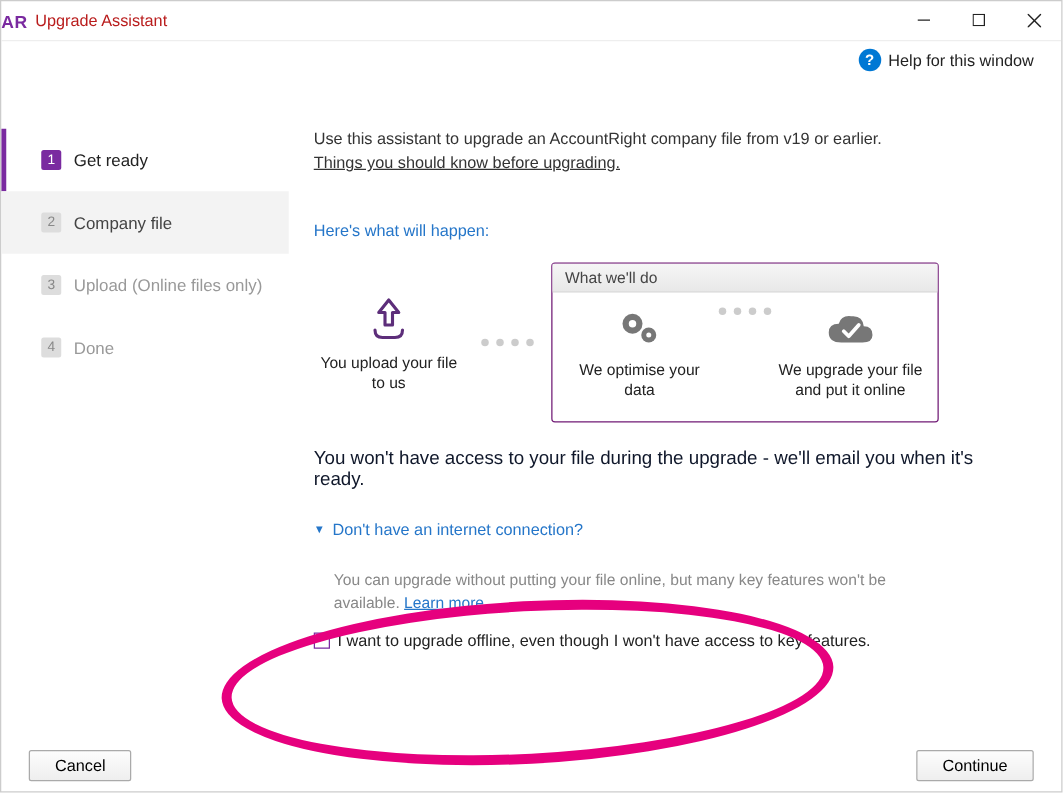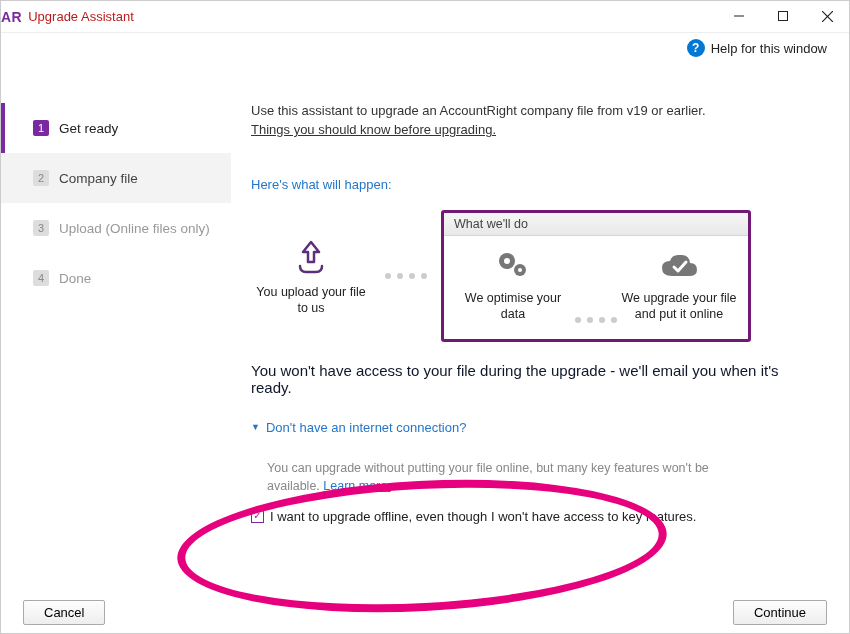--- a/index.html
+++ b/index.html
@@ -30,23 +30,23 @@
   .link.dark { color: #333; }
   .sub-heading { color: #2576c9; font-size: 13px; margin-top: 40px; margin-bottom: 18px; }
 
   .flow { display: flex; align-items: center; gap: 14px; }
   .flow-step1 { width: 120px; text-align: center; }
   .flow-step1 .icon-wrap { display:flex; justify-content:center; margin-bottom:6px; }
   .flow-caption { font-size: 12.5px; color: #222; line-height: 1.3; }
   .dots { display: flex; gap: 6px; align-items: center; }
   .dots span { width: 6px; height: 6px; border-radius: 50%; background: #ccc; }
 
-  .flow-box { border: 3px solid #701a75; border-radius: 3px; width: 310px; }
+  .flow-box { border: 1px solid #701a75; border-radius: 3px; width: 310px; }
   .flow-box-hdr { background: linear-gradient(#f6f6f6,#e8e8e8); padding: 4px 10px; font-size: 12.5px; color: #444; border-bottom: 1px solid #d5d5d5; }
-  .flow-box-body { display: flex; align-items: flex-end; justify-content: space-around; padding: 12px 8px 16px; }
+  .flow-box-body { display: flex; align-items: flex-start; justify-content: space-around; padding: 12px 8px 16px; }
   .flow-inner { text-align: center; width: 120px; }
   .flow-inner .icon-wrap { display:flex; justify-content:center; margin-bottom:6px; }
 
   .note { margin-top: 20px; font-size: 15px; color: #0f172a; }
 
   .expander { margin-top: 24px; font-size: 13px; }
   .exp-head { color: #2576c9; cursor: pointer; display: flex; align-items: center; gap: 6px; }
   .exp-head .tri { font-size: 9px; color: #2576c9; }
   .exp-body { margin-top: 24px; color: #888; font-size: 12.5px; padding-left: 16px; line-height: 1.45; max-width: 480px; }
   .chk-row { margin-top: 14px; display: flex; align-items: center; gap: 6px; font-size: 13px; color: #222; }

